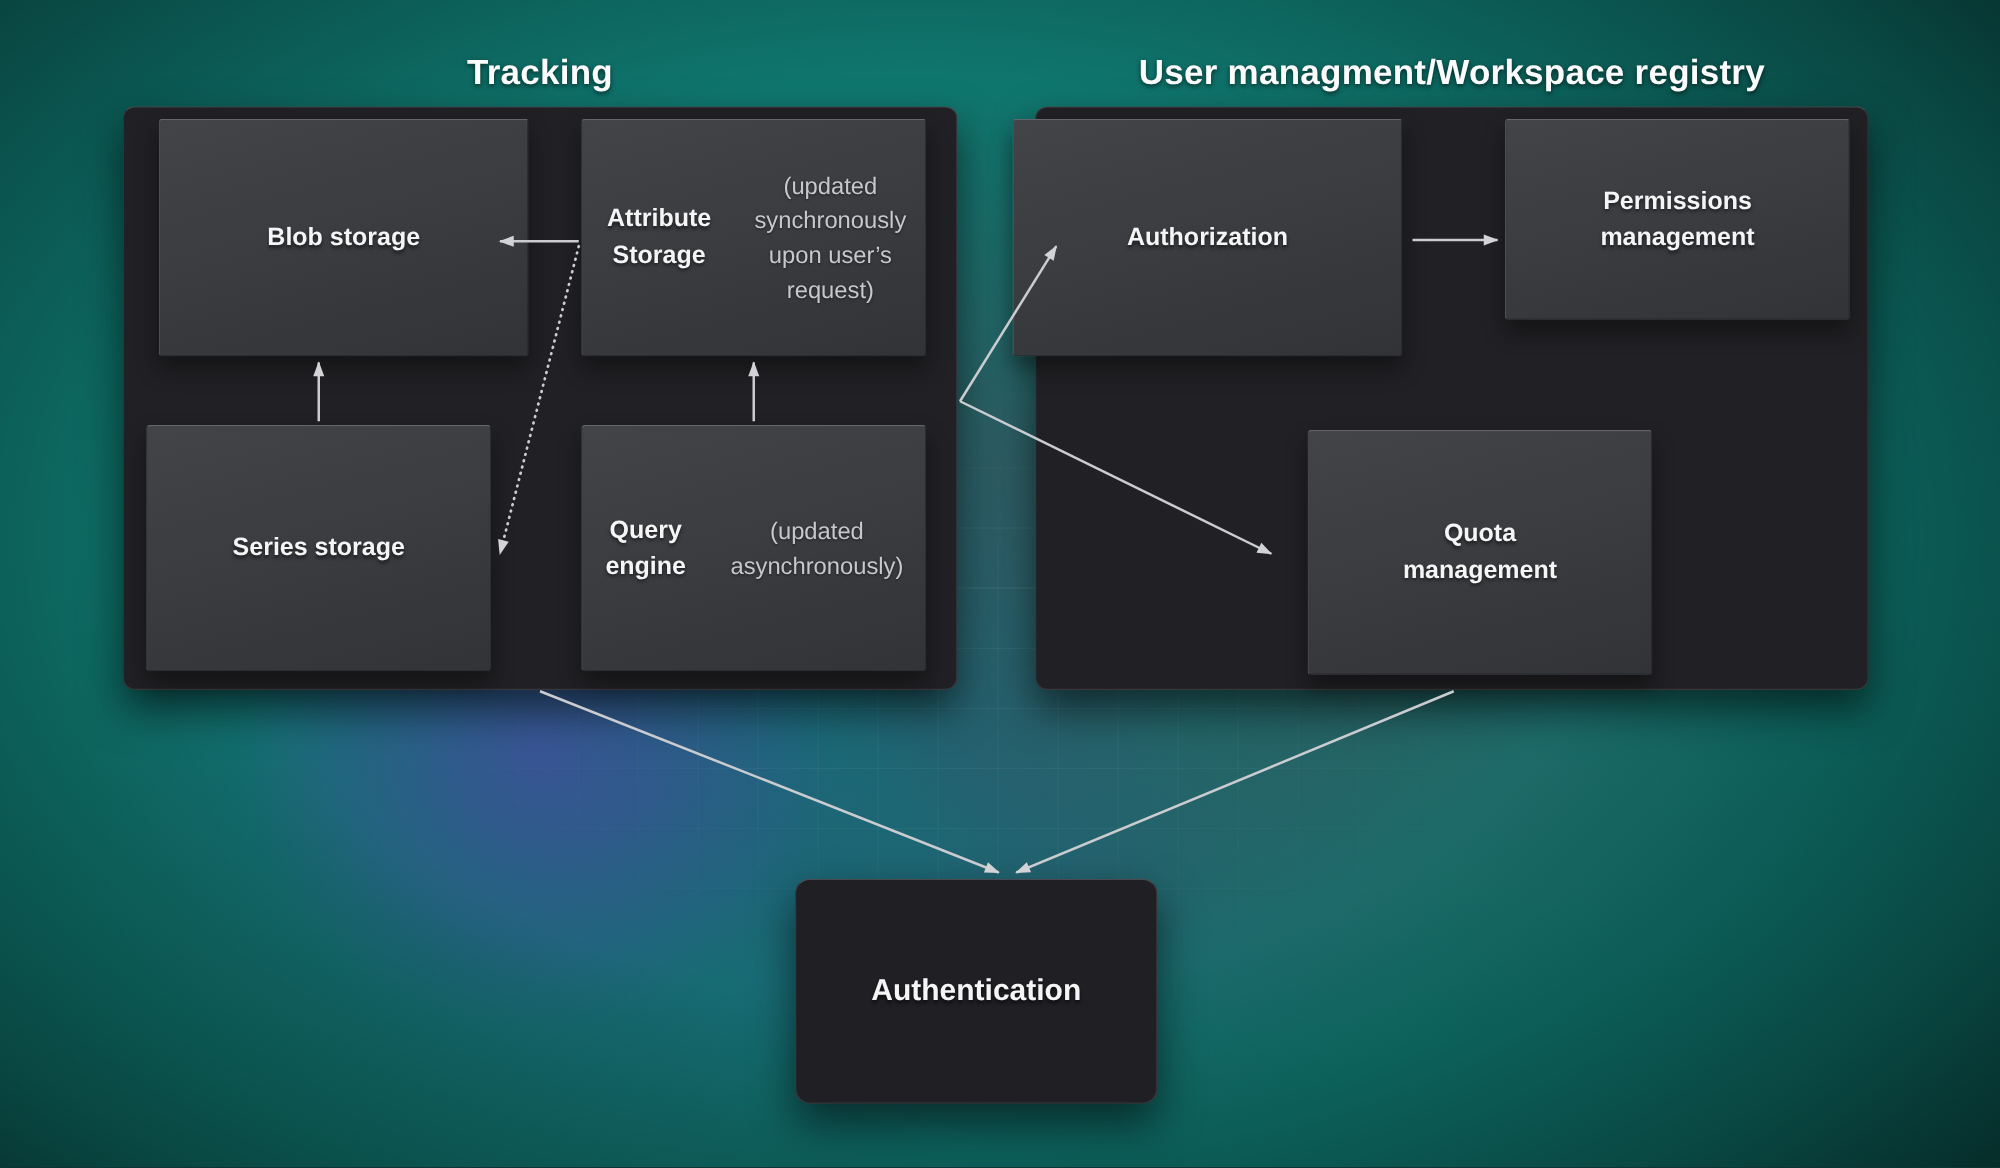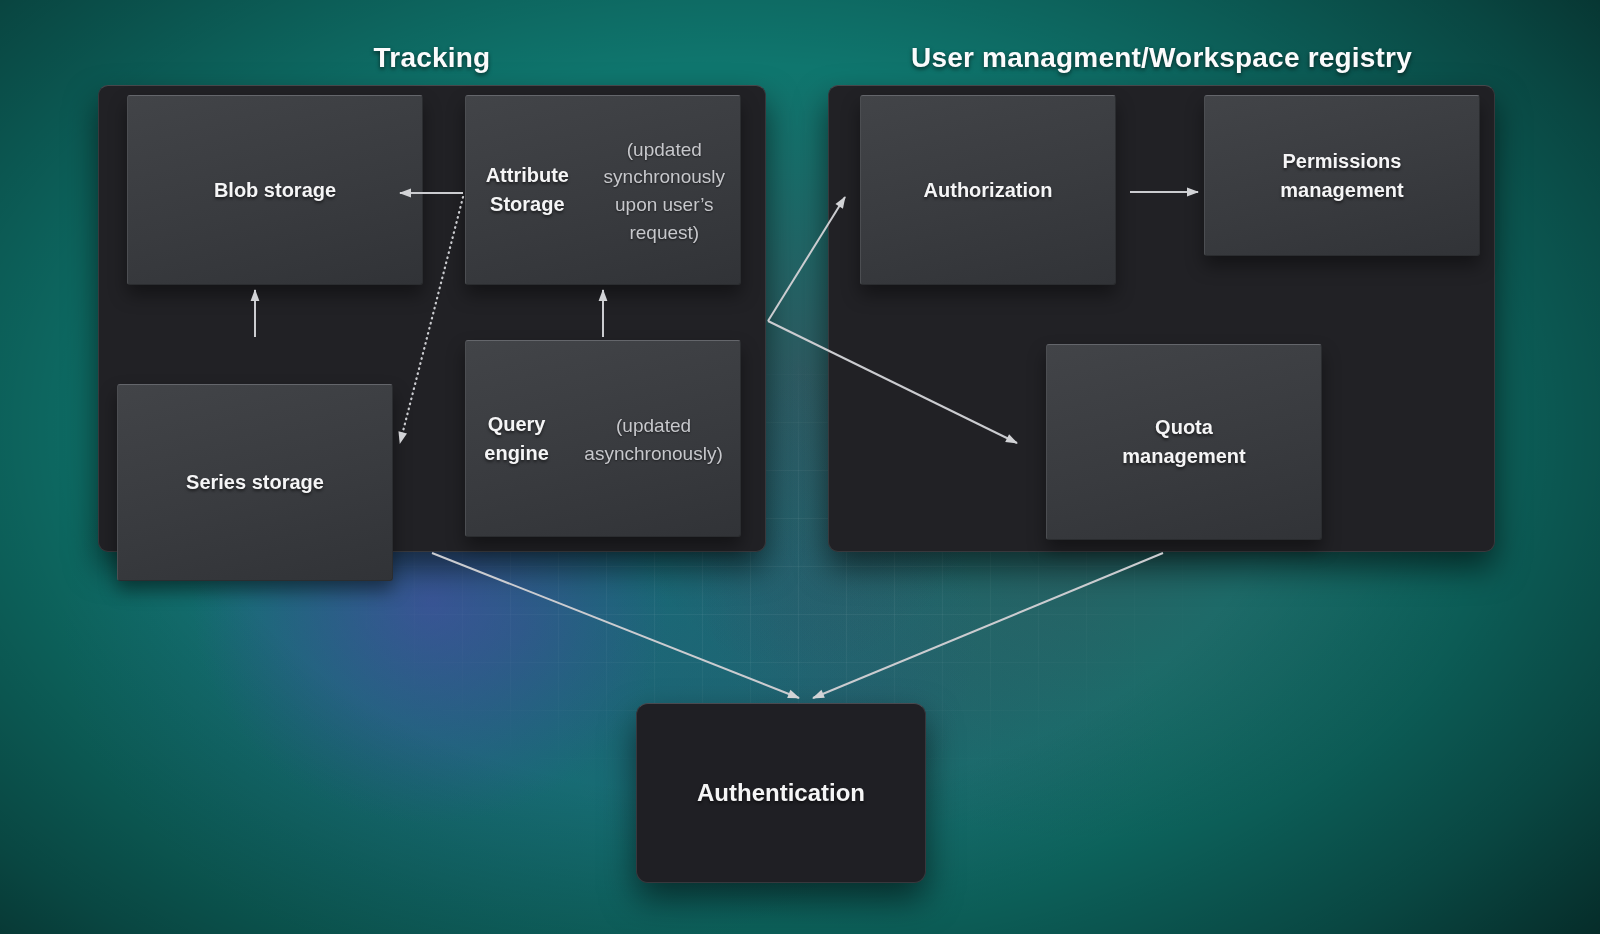--- a/index.html
+++ b/index.html
@@ -97,23 +97,23 @@
     color: #c7c8cc;
     font-size: 19px;
     font-weight: 400;
     line-height: 1.45;
     white-space: pre-line;
     margin-top: 2px;
     text-shadow: 0 1px 2px rgba(0,0,0,0.5);
   }
   #node-blob          { left: 117px;  top: 95px;  width: 296px; height: 190px; margin-left: 10px; }
   #node-attribute     { left: 465px;  top: 95px;  width: 276px; height: 190px; }
-  #node-series        { left: 117px;  top: 340px; width: 276px; height: 197px; margin-top: 44px; }
+  #node-series        { left: 117px;  top: 340px; width: 276px; height: 197px; }
   #node-query         { left: 465px;  top: 340px; width: 276px; height: 197px; }
-  #node-authorization { left: 860px;  top: 95px;  width: 256px; height: 190px; }
+  #node-authorization { left: 810px;  top: 95px;  width: 312px; height: 190px; }
   #node-permissions   { left: 1204px; top: 95px;  width: 276px; height: 161px; }
   #node-quota         { left: 1046px; top: 344px; width: 276px; height: 196px; }
   
   #node-authentication {
     position: absolute;
     left: 636px; top: 703px; width: 290px; height: 180px;
     box-sizing: border-box;
     background: #1f1f24;
     border: 1px solid #38383d;
     border-top-color: #4a4a50;

